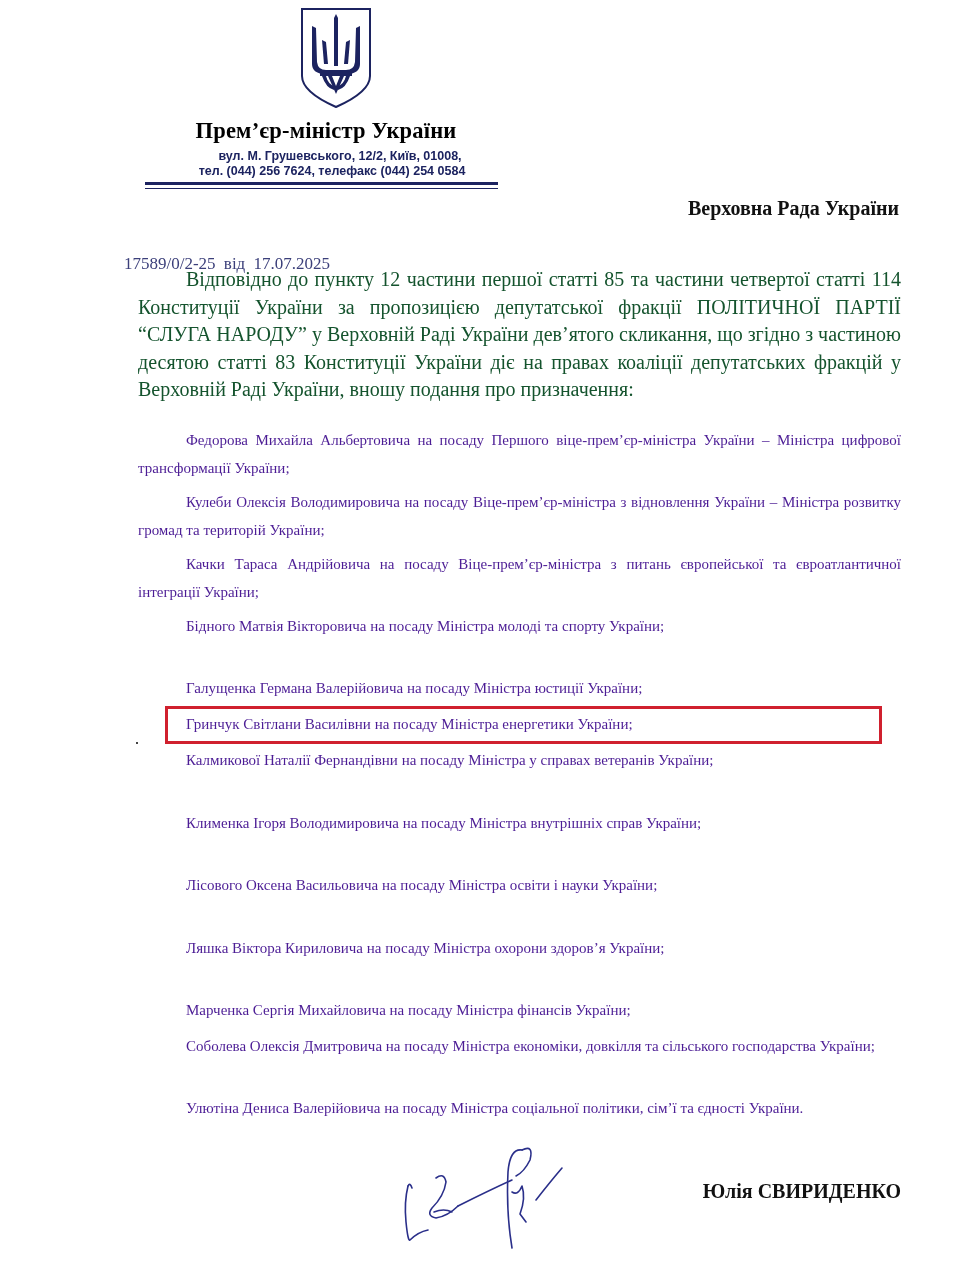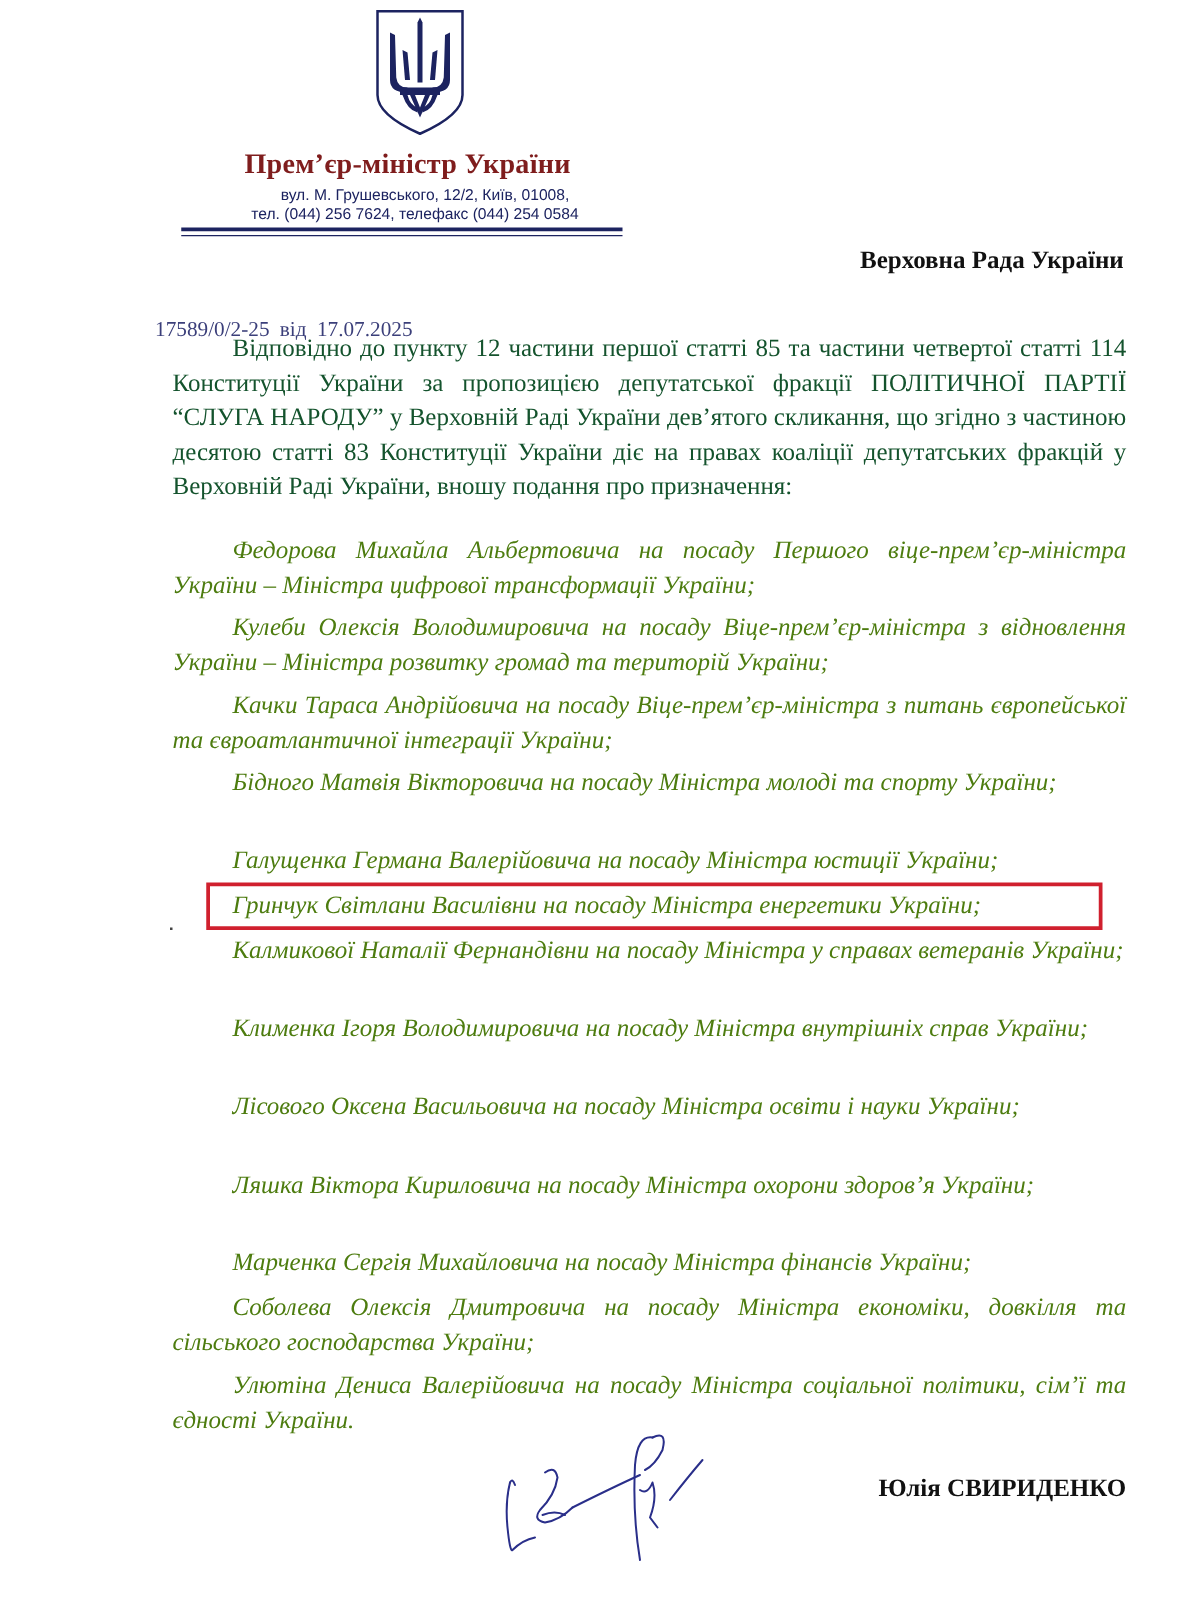--- a/index.html
+++ b/index.html
@@ -24,31 +24,32 @@
       width: 76px; height: 104px;
     }
     .org-title {
       position: absolute;
       left: 146px; top: 118px;
       width: 360px;
       text-align: center;
       font-family: "Liberation Serif", serif;
       font-weight: bold;
       font-size: 22.5px;
-      color: #7f1d1d;
+      color: #000000;
       letter-spacing: 0.2px;
     }
     .org-address, .org-phone {
       position: absolute;
       left: 146px;
       width: 360px;
       text-align: center;
       font-family: "Liberation Sans", sans-serif;
       font-size: 12.5px;
       color: #1c2360;
+      font-weight: bold;
     }
     .org-address { top: 149px; left: 160px; }
     .org-phone { top: 164px; left: 152px; }
     .rule-thick {
       position: absolute;
       left: 145px; top: 182px;
       width: 353px; height: 3px;
       background: #1c2360;
     }
     .rule-thin {
@@ -82,26 +83,25 @@
       font-size: 20px;
       line-height: 27.5px;
       text-align: justify;
       color: #14532d;
     }
     .intro { top: 266px; text-indent: 48px; }
     .item {
       position: absolute;
       left: 138px;
       width: 763px;
-      font-size: 20px;
+      font-size: 15px;
       line-height: 27.5px;
       text-align: justify;
       text-indent: 48px;
-      color: #4d7c0f;
-      font-style: italic;
+      color: #4c1d95;
     }
     .item.single { text-align-last: left; }
 
     .highlight-box {
       position: absolute;
       left: 165px; top: 706px;
       width: 717px; height: 38px;
       border: 3px solid #d0202e;
       box-sizing: border-box;
     }

